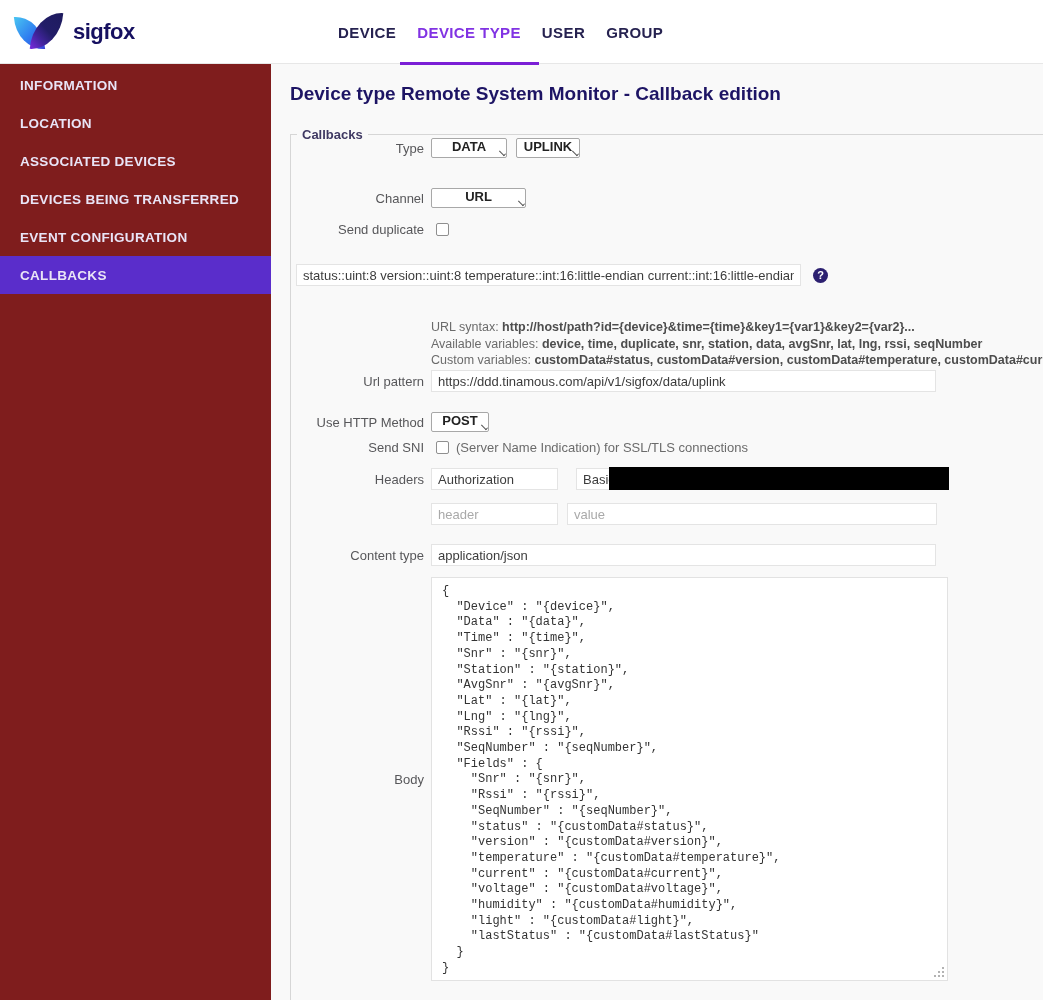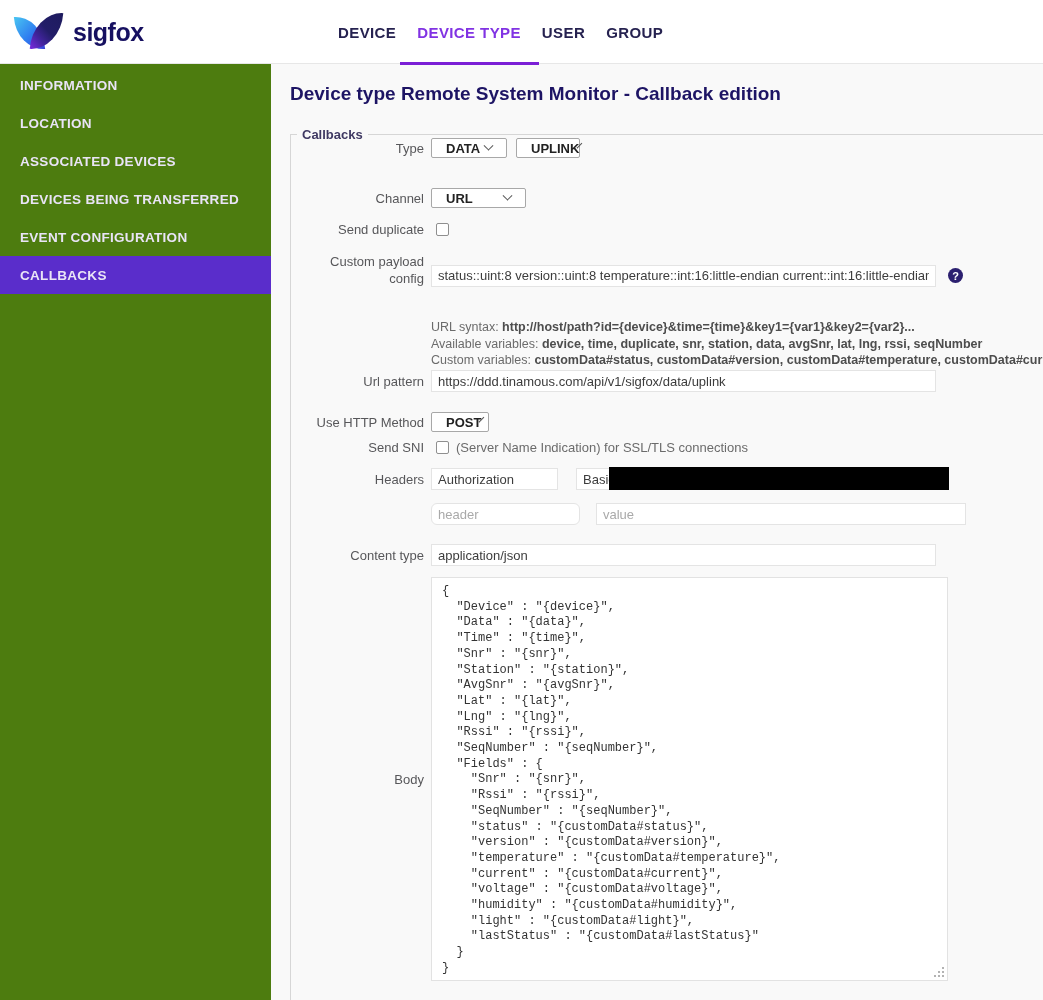--- a/index.html
+++ b/index.html
@@ -14,33 +14,33 @@
   .logo-mark { position:relative; width:50px; height:46px; }
   .wing { position:absolute; }
   .wing-blue { left:1px; top:7px; width:29px; height:34px;
                border-radius:0 100% 0 100%;
                background:linear-gradient(135deg,#49c6f2 0%,#2f7cf0 55%,#3b3fd8 100%);
                transform:rotate(-4deg); }
   .wing-dark { left:17px; top:3px; width:31px; height:38px;
                border-radius:100% 0 100% 0;
                background:linear-gradient(225deg,#1e1b5e 0%,#221d68 48%,#42249e 72%,#7a2be0 100%);
                transform:rotate(4deg); z-index:2; }
-  .brand-text { margin-left:9px; font-size:25px; font-weight:bold; color:#161060;
+  .brand-text { margin-left:9px; font-size:22px; font-weight:bold; color:#161060;
                 letter-spacing:-0.5px; }
   .topnav { position:absolute; left:338px; top:0; height:64px; display:flex; gap:21px; }
   .topnav .nav-item { position:relative; height:64px; display:flex; align-items:center;
                       font-size:15px; font-weight:600; letter-spacing:0.4px;
                       color:#262250; cursor:pointer; }
   .topnav .nav-item.active { color:#8133e3; }
   .topnav .nav-item.active::after { content:""; position:absolute; left:-17px; right:-18px;
                       bottom:-1px; height:3px; background:#7b1fd6; }
 
   
   .sidebar { position:absolute; left:0; top:64px; width:271px; height:936px;
-             background:#4d7c0f; padding-top:2px; z-index:4; }
+             background:#7f1d1d; padding-top:2px; z-index:4; }
   .side-item { height:38px; display:flex; align-items:center; padding-left:20px;
                color:#e9e4f6; font-size:13.5px; font-weight:600; letter-spacing:0.3px;
                cursor:pointer; }
   .side-item.active { background:#5a2dcb; }
 
   
   .main-bg { position:absolute; left:271px; top:64px; width:772px; height:936px;
              background:#f9f9f9; }
   .page-title { position:absolute; left:290px; top:83px; font-size:19px; font-weight:bold;
                 color:#1d1464; }
@@ -49,22 +49,22 @@
   fieldset.callbacks-box legend { margin-left:6px; padding:0 5px; font-size:13px;
                 font-weight:bold; color:#3f3963; }
 
   
   .row { position:absolute; left:296px; display:flex; align-items:center; }
   .lbl { width:128px; text-align:right; margin-right:7px; font-size:13px; color:#57575a;
          line-height:15px; flex:0 0 auto; }
 
   
   .sel { height:20px; background:#ffffff; border:1px solid #a8a8a8; border-radius:2px;
-         display:flex; align-items:center; padding:0 14px; font-size:13px; font-weight:600;
-         color:#222; cursor:pointer; }
+         display:flex; align-items:center; padding:0 0; font-size:13px; font-weight:600;
+         color:#222; cursor:pointer;flex-direction:column; }
   .sel .chev { margin-left:auto; width:7px; height:7px; border-right:1.6px solid #555;
                border-bottom:1.6px solid #555; transform:rotate(45deg) translate(-2px,-2px); }
   .cbx { width:13px; height:13px; background:#ffffff; border:1px solid #8f8f8f;
          border-radius:2px; margin-left:5px; cursor:pointer; flex:0 0 auto; }
   .ti { height:22px; background:#ffffff; border:1px solid #e4e4e4; padding:0 6px;
         font-size:13px; color:#3c3c3c; font-family:"Liberation Sans", sans-serif; }
   .ti::placeholder { color:#a9a9a9; }
   .help-icon { width:15px; height:15px; border-radius:50%; background:#2c2070; color:#fff;
                font-size:11px; font-weight:bold; display:flex; align-items:center;
                justify-content:center; flex:0 0 auto; cursor:pointer; }
@@ -152,21 +152,20 @@
     <span class="chev"></span>
   </div>
 </div>
 
 <div class="row" style="top:216px; height:26px;">
   <div class="lbl">Send duplicate</div>
   <div class="cbx"></div>
 </div>
 
 <div class="row" style="top:264px;">
-  <div class="lbl lbl-payload">Custom payload config</div>
   <input class="ti" style="width: 505px;" value="status::uint:8 version::uint:8 temperature::int:16:little-endian current::int:16:little-endian">
   <div class="help-icon" style="margin-left:12px;">?</div>
 </div>
 
 <div class="help-block">
   <div><span>URL syntax: </span><b>http://host/path?id={device}&amp;time={time}&amp;key1={var1}&amp;key2={var2}...</b></div>
   <div><span>Available variables: </span><b>device, time, duplicate, snr, station, data, avgSnr, lat, lng, rssi, seqNumber</b></div>
   <div><span>Custom variables: </span><b>customData#status, customData#version, customData#temperature, customData#curre</b></div>
 </div>
 
@@ -195,21 +194,21 @@
   <div class="value-box">
     <span>Basic U</span>
   </div>
   <span class="m-char">M</span>
   <div class="remove-icon hdr-remove">✕</div>
 </div>
 <div class="redaction" style="left:609px;"></div>
 
 <div class="row" style="top:503px;">
   <div class="lbl"></div>
-  <input class="ti" style="width: 149px; margin-right: 16px; border-radius: 6px;" placeholder="header">
+  <input class="ti" style="width: 127px; margin-right: 9px;" placeholder="header">
   <input class="ti" style="width: 370px;" placeholder="value">
 </div>
 
 <div class="row" style="top:544px;">
   <div class="lbl">Content type</div>
   <input class="ti" style="width: 505px;" value="application/json">
 </div>
 
 <div class="row" style="top:577px;">
   <div class="lbl">Body</div>

